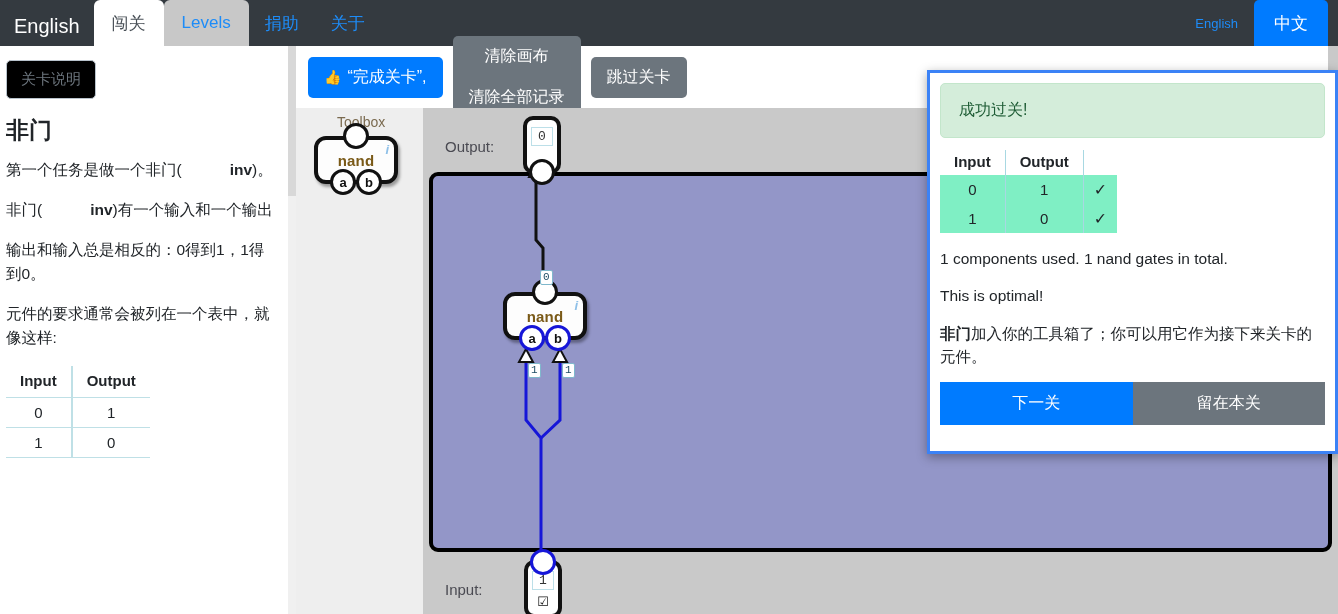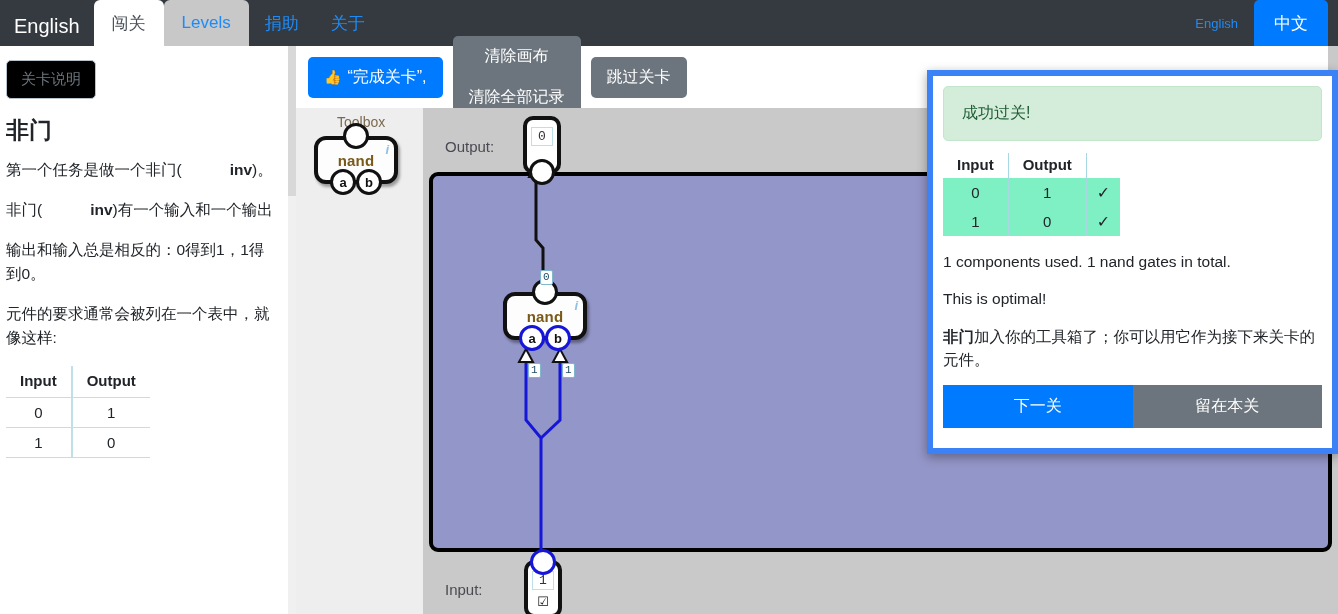--- a/index.html
+++ b/index.html
@@ -236,21 +236,21 @@
     color: #1c4b63; font-size: 11px;
     font-family: "Liberation Mono", monospace;
     padding: 0 2px; line-height: 13px; border-radius: 2px;
   }
 
   
   .dialog {
     position: absolute; left: 927px; top: 70px;
     width: 411px; height: 384px;
     background: #ffffff;
-    border: 6px solid #3b82f6;
+    border: 3px solid #3b82f6;
     box-shadow: 0 3px 10px rgba(0,0,0,0.35);
     padding: 10px;
   }
   .alert-success {
     background: #d4edda; border: 1px solid #c3e6cb; border-radius: 5px;
     color: #1e5c35; font-size: 16px;
     padding: 16px 18px;
     margin-bottom: 12px;
   }
   .res-table { border-collapse: collapse; font-size: 15px; margin: 0 0 14px 0; }

